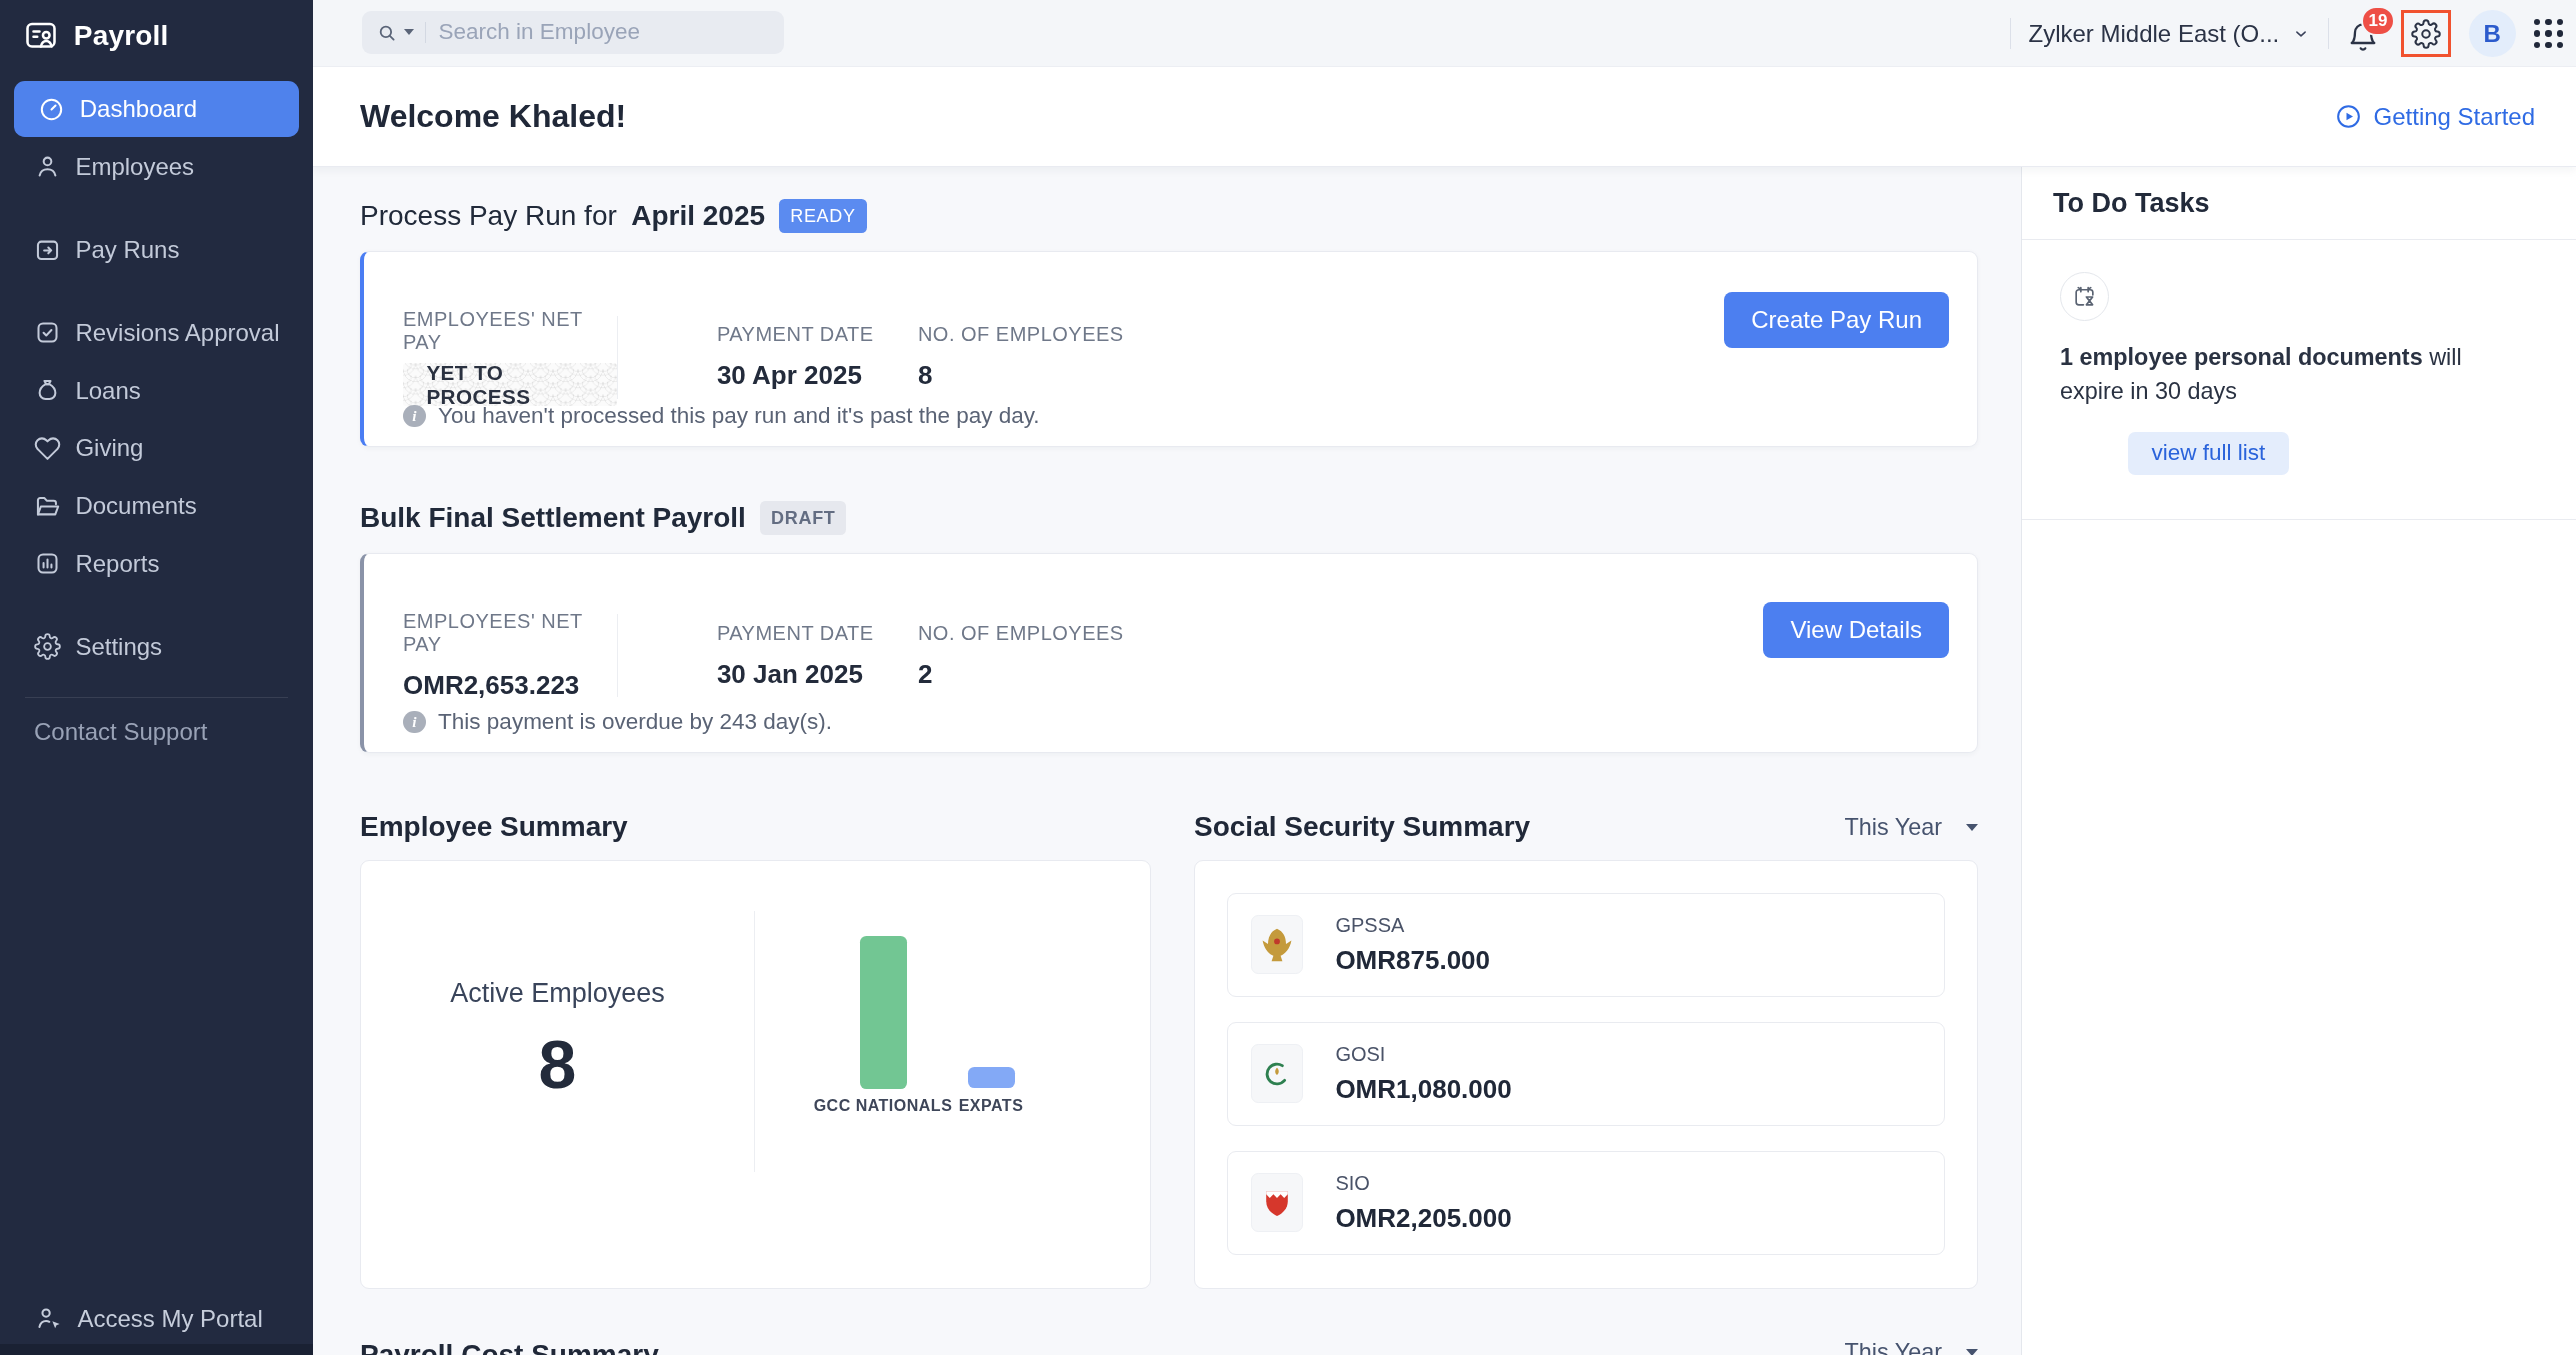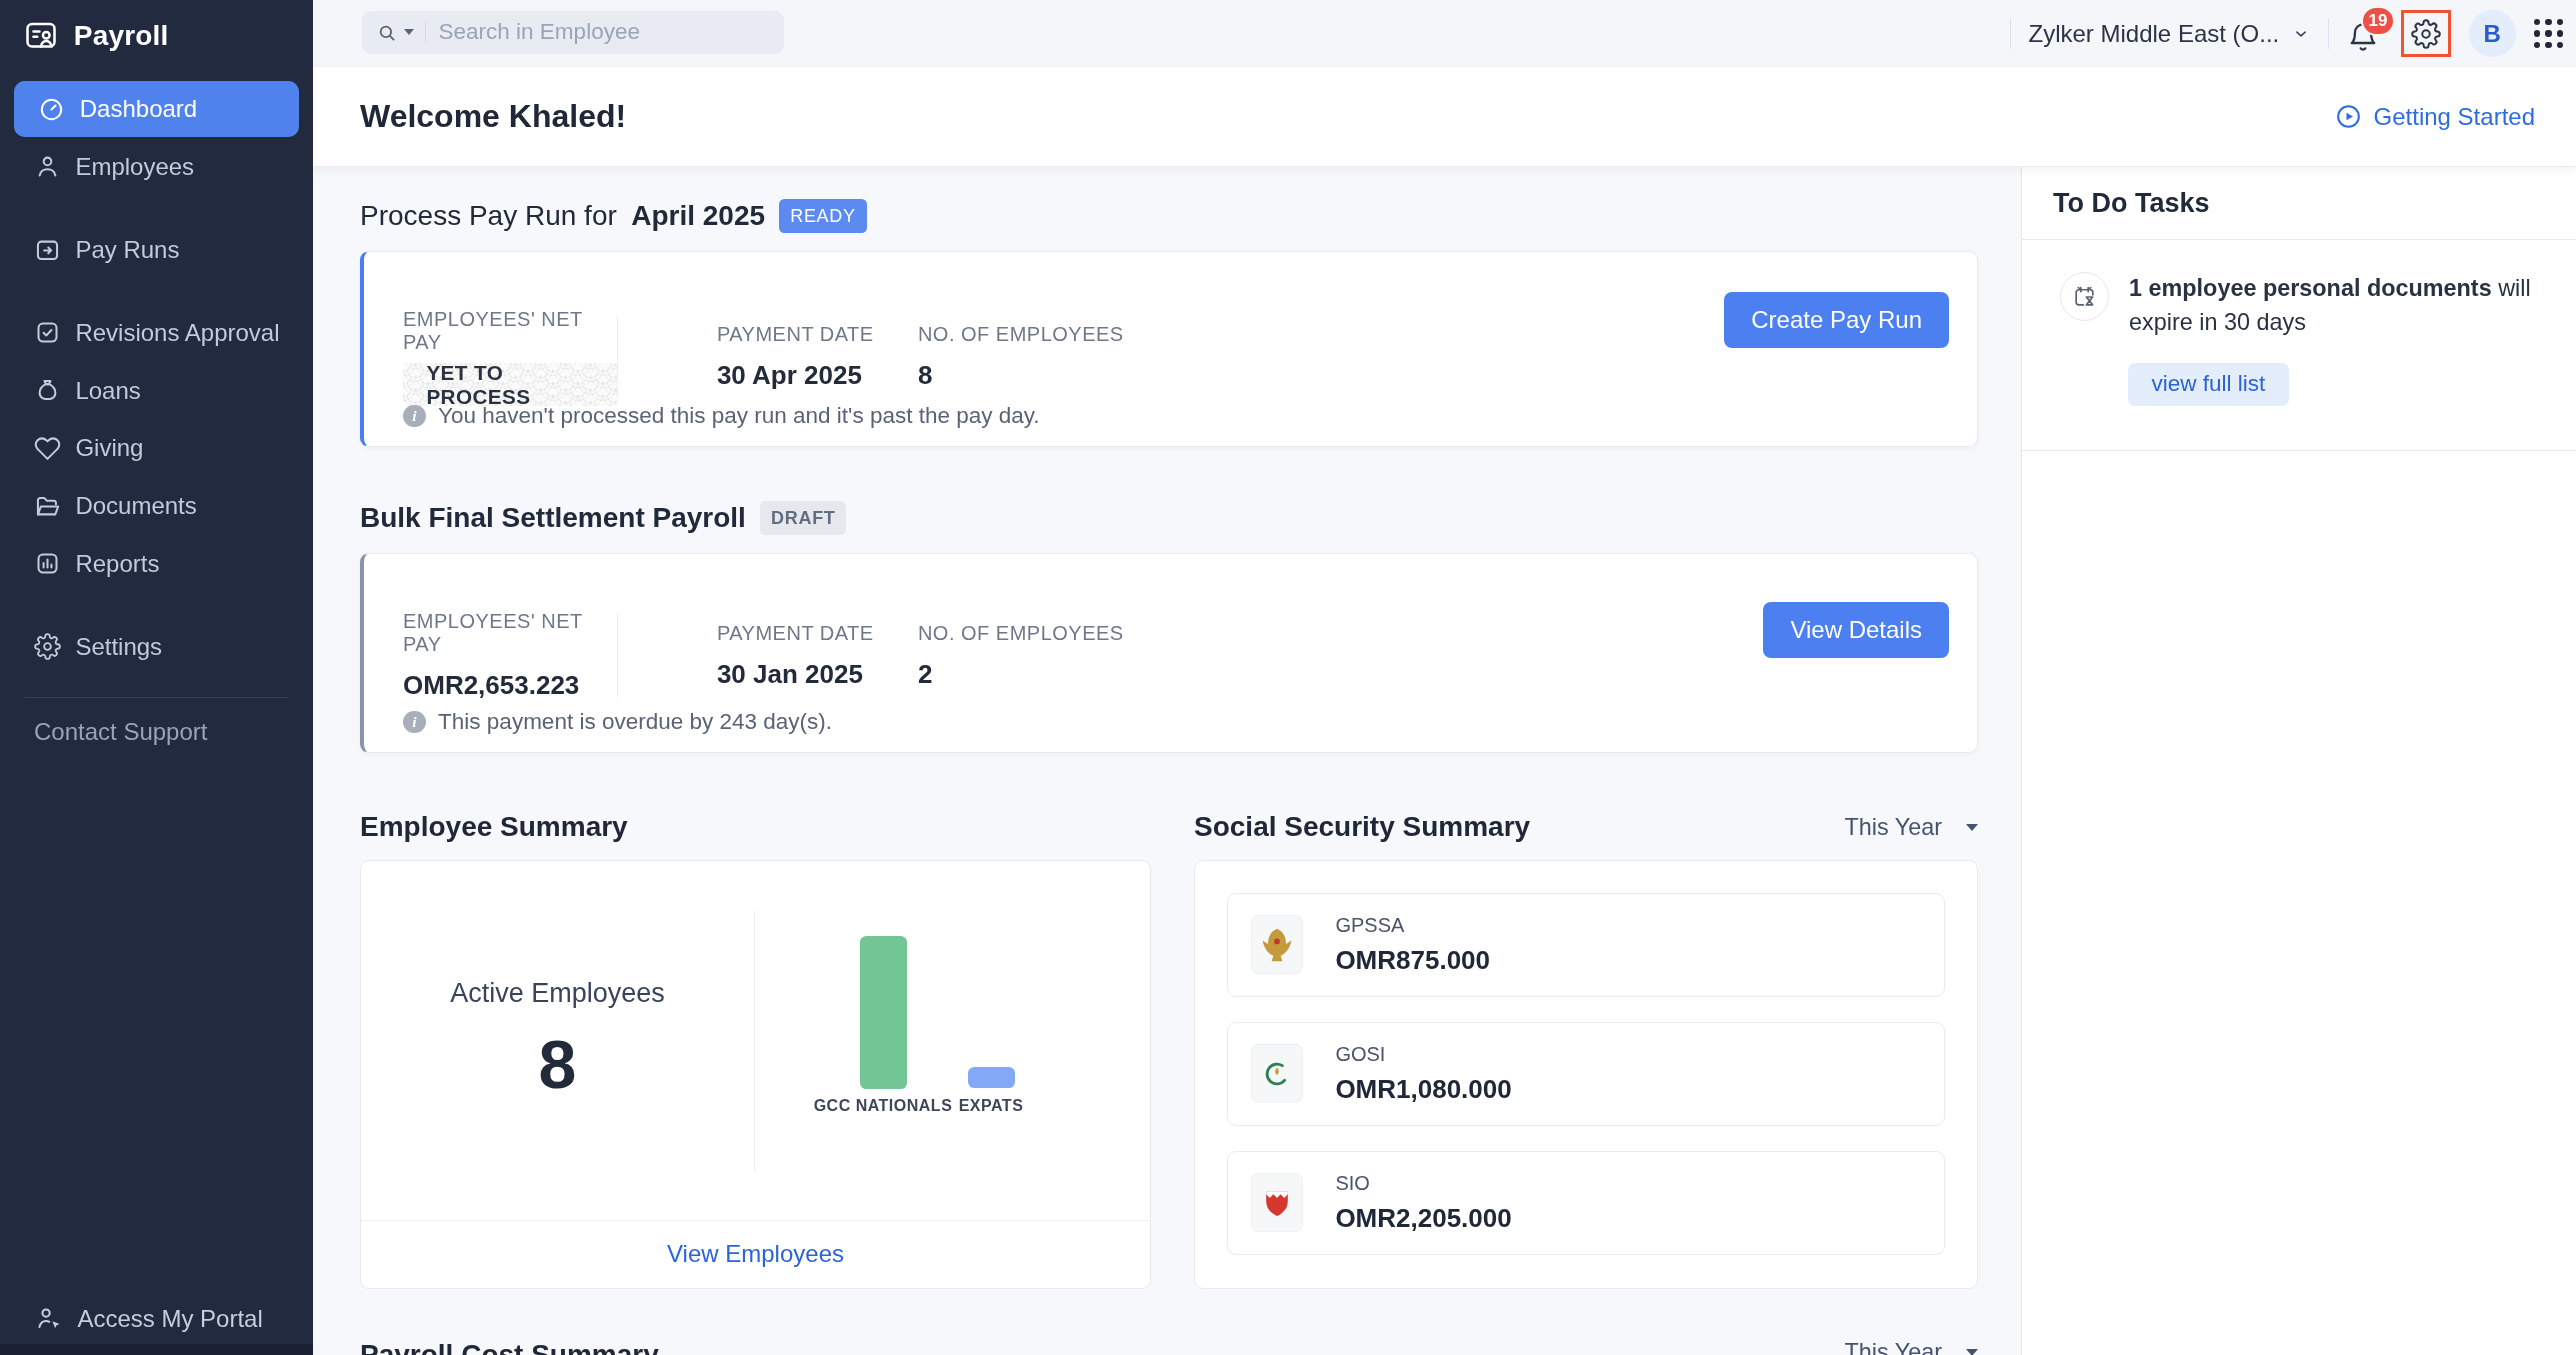--- a/index.html
+++ b/index.html
@@ -127,21 +127,21 @@
   .ss-name { font-size:20px; color:#4A5368; }
   .ss-amount { margin-top:8px; font-size:26px; font-weight:700; color:#202838; }
 
   .bottom-row { margin-top:50px; display:flex; align-items:flex-start; justify-content:space-between; }
   .bottom-title { font-size:28px; font-weight:700; color:#202838; }
 
   
   .rightpanel { position:absolute; left:2021px; top:166px; width:555px; bottom:0; background:#fff; border-left:0.9px solid #E4E7ED; z-index:3; }
   .rp-title { margin:21.6px 31px 0; font-size:27px; font-weight:700; color:#222A3A; padding-bottom:20px; }
   .rp-div { border-bottom:0.9px solid #E9EBF0; }
-  .todo-item { display:flex; margin:32px 25px 0 38px; gap:20px; }
+  .todo-item { display:flex; margin:32px 25px 0 38px; gap:20px;flex-direction:column; }
   .todo-ic { width:49px; height:49px; border-radius:50%; border:1.8px solid #E4E7EC; color:#5A6372; display:flex; align-items:center; justify-content:center; flex:0 0 49px; }
   .todo-text { font-size:23.4px; color:#2A3242; line-height:1.45; width:431px; }
   .todo-text b { font-weight:700; }
   .rp-btn { margin:23.4px 0 0 106px; height:43px; padding:0 23.4px; background:#E4EDFC; border:none; border-radius:7.2px;
             color:#2A63DB; font-family:"Liberation Sans",sans-serif; font-size:22.5px; cursor:pointer; }
   .rp-div2 { border-bottom:0.9px solid #E9EBF0; margin-top:44px; }
 </style>
 </head>
 <body>
 
@@ -390,23 +390,20 @@
           <div class="emp-left">
             <div class="al">Active Employees</div>
             <div class="cnt">8</div>
           </div>
           <div class="emp-vdiv"></div>
           <div class="bar gcc" style="height: 153px; top: 75px; background: rgb(114, 198, 147);"></div>
           <div class="bar expats" style="height: 21.6px; top: 206px; background: rgb(131, 169, 246);"></div>
           <div class="bar-label gcc">GCC NATIONALS</div>
           <div class="bar-label expats">EXPATS</div>
         </div>
-        <div class="emp-footer">
-          <span class="link-blue">View Employees</span>
-        </div>
       </div>
     </div>
 
     <div class="sum-col right">
       <div class="sum-head">
         <span class="sum-title">Social Security Summary</span>
         <span class="filter">
           <span>This Year</span>
           <span class="caret-down"></span>
         </span>

